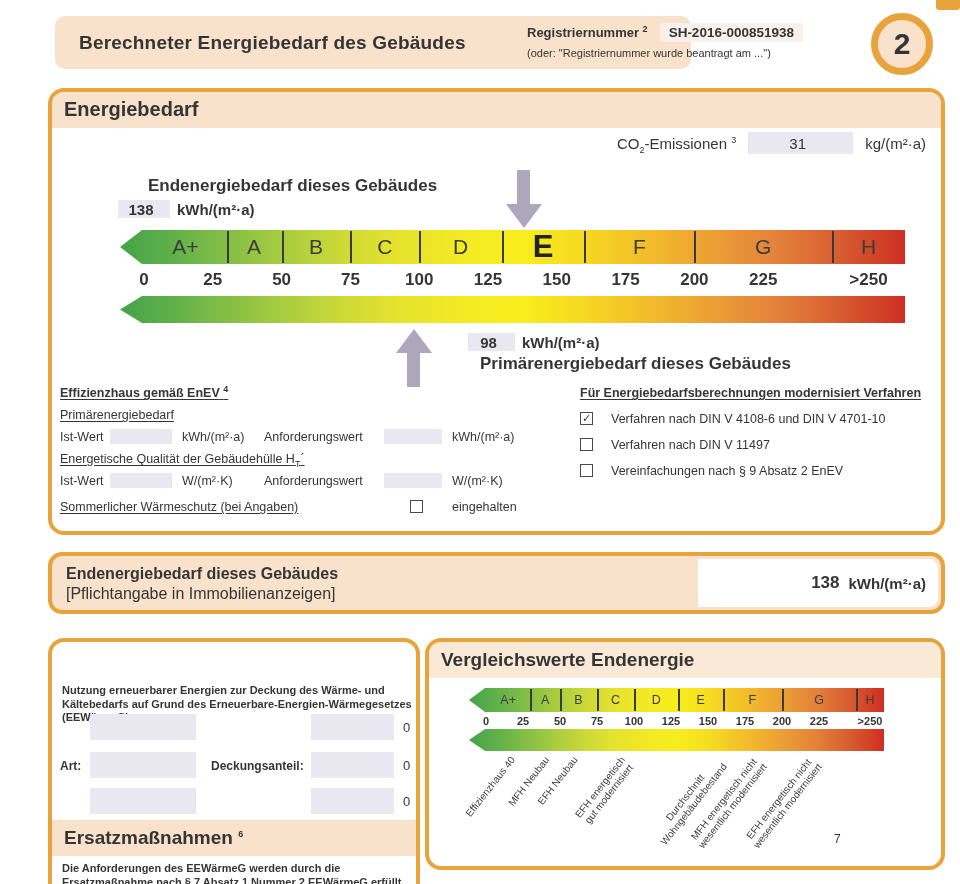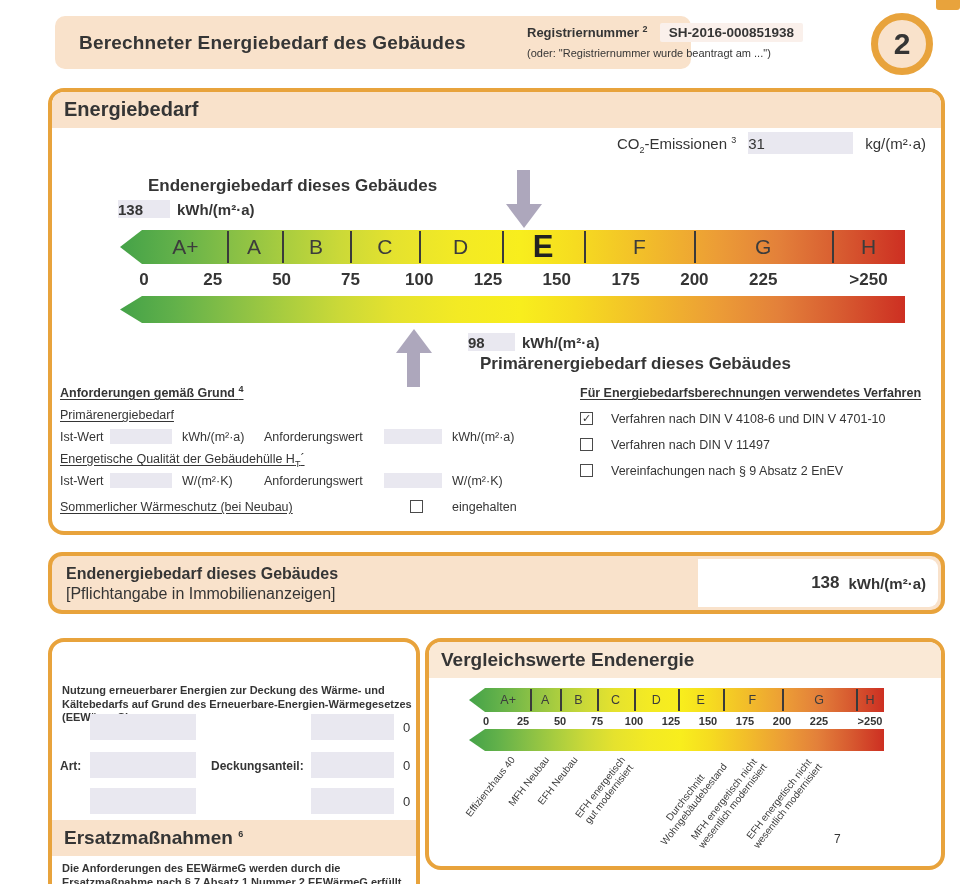--- a/index.html
+++ b/index.html
@@ -35,21 +35,21 @@
          background:var(--peach);display:flex;align-items:center;justify-content:center;font-size:30px;font-weight:bold}
 
   
   .panel{position:absolute;border:4px solid var(--orange);border-radius:16px;background:#fff;overflow:hidden}
   .strip{position:absolute;left:0;top:0;width:100%;height:36px;background:var(--peach)}
   .strip-title{padding:6px 0 0 12px;font-size:20px;font-weight:bold}
 
   .main-box{left:48px;top:88px;width:897px;height:447px}
 
   .co2-row{top:40px;right:15px;display:flex;align-items:center;gap:12px;font-size:15px}
-  .field{background:var(--fieldgray);display:flex;align-items:center;justify-content:flex-start;padding-right:6px}
+  .field{background:var(--fieldgray);display:flex;align-items:center;justify-content:center;padding-right:6px}
   .co2-field{width:105px;height:22px;font-size:15px}
 
   .end-label{left:96px;top:84px;font-size:17px;font-weight:bold}
   .valrow{display:flex;align-items:center;gap:7px;font-size:15px;font-weight:bold}
   .end-row{left:66px;top:108px}
   .vfield{height:18px;font-size:15px;font-weight:bold}
 
   
   .scale{position:absolute}
   #big-scale{left:68px;top:138px;width:785px;height:93px}
@@ -204,48 +204,48 @@
 
   <div class="abs valrow prim-row">
     <span class="field vfield" style="width:47px">
         <span>98</span>
       </span>
     <span>kWh/(m²·a)</span>
   </div>
   <div class="abs prim-label">Primärenergiebedarf dieses Gebäudes</div>
 
   <div class="abs enev">
-    <div class="ln u b" style="top:0"><span>Anforderungen gemäß Grund</span>&nbsp;<sup>4</sup></div>
+    <div class="ln u b" style="top:0"><span>Effizienzhaus gemäß EnEV</span>&nbsp;<sup>4</sup></div>
     <div class="ln" style="top:22px"><span class="u">Primärenergiebedarf</span></div>
     <div class="ln" style="top:44px">
       <span class="abs" style="left:0">Ist-Wert</span>
       <span class="fld" style="left:50px"></span>
       <span class="abs" style="left:122px">kWh/(m²·a)</span>
       <span class="abs" style="left:204px">Anforderungswert</span>
       <span class="fld" style="left:324px;width:58px"></span>
       <span class="abs" style="left:392px">kWh/(m²·a)</span>
     </div>
     <div class="ln" style="top:66px"><span class="u"><span>Energetische Qualität der Gebäudehülle H</span><sub>T</sub><span>´</span></span></div>
     <div class="ln" style="top:88px">
       <span class="abs" style="left:0">Ist-Wert</span>
       <span class="fld" style="left:50px"></span>
       <span class="abs" style="left:122px">W/(m²·K)</span>
       <span class="abs" style="left:204px">Anforderungswert</span>
       <span class="fld" style="left:324px;width:58px"></span>
       <span class="abs" style="left:392px">W/(m²·K)</span>
     </div>
     <div class="ln" style="top:114px">
-      <span class="u">Sommerlicher Wärmeschutz (bei Neubau)</span>
+      <span class="u">Sommerlicher Wärmeschutz (bei Angaben)</span>
       <span class="cb abs" style="left:350px;top:0"></span>
       <span class="abs" style="left:392px">eingehalten</span>
     </div>
   </div>
 
   <div class="abs verf">
-    <div class="u b">Für Energiebedarfsberechnungen verwendetes Verfahren</div>
+    <div class="u b">Für Energiebedarfsberechnungen modernisiert Verfahren</div>
     <div id="vf-items">
         <div class="vf-item">
           <span class="cb">✓</span>
           <span class="vf-label">Verfahren nach DIN V 4108-6 und DIN V 4701-10</span>
         </div>
         <div class="vf-item">
           <span class="cb"></span>
           <span class="vf-label">Verfahren nach DIN V 11497</span>
         </div>
         <div class="vf-item">

